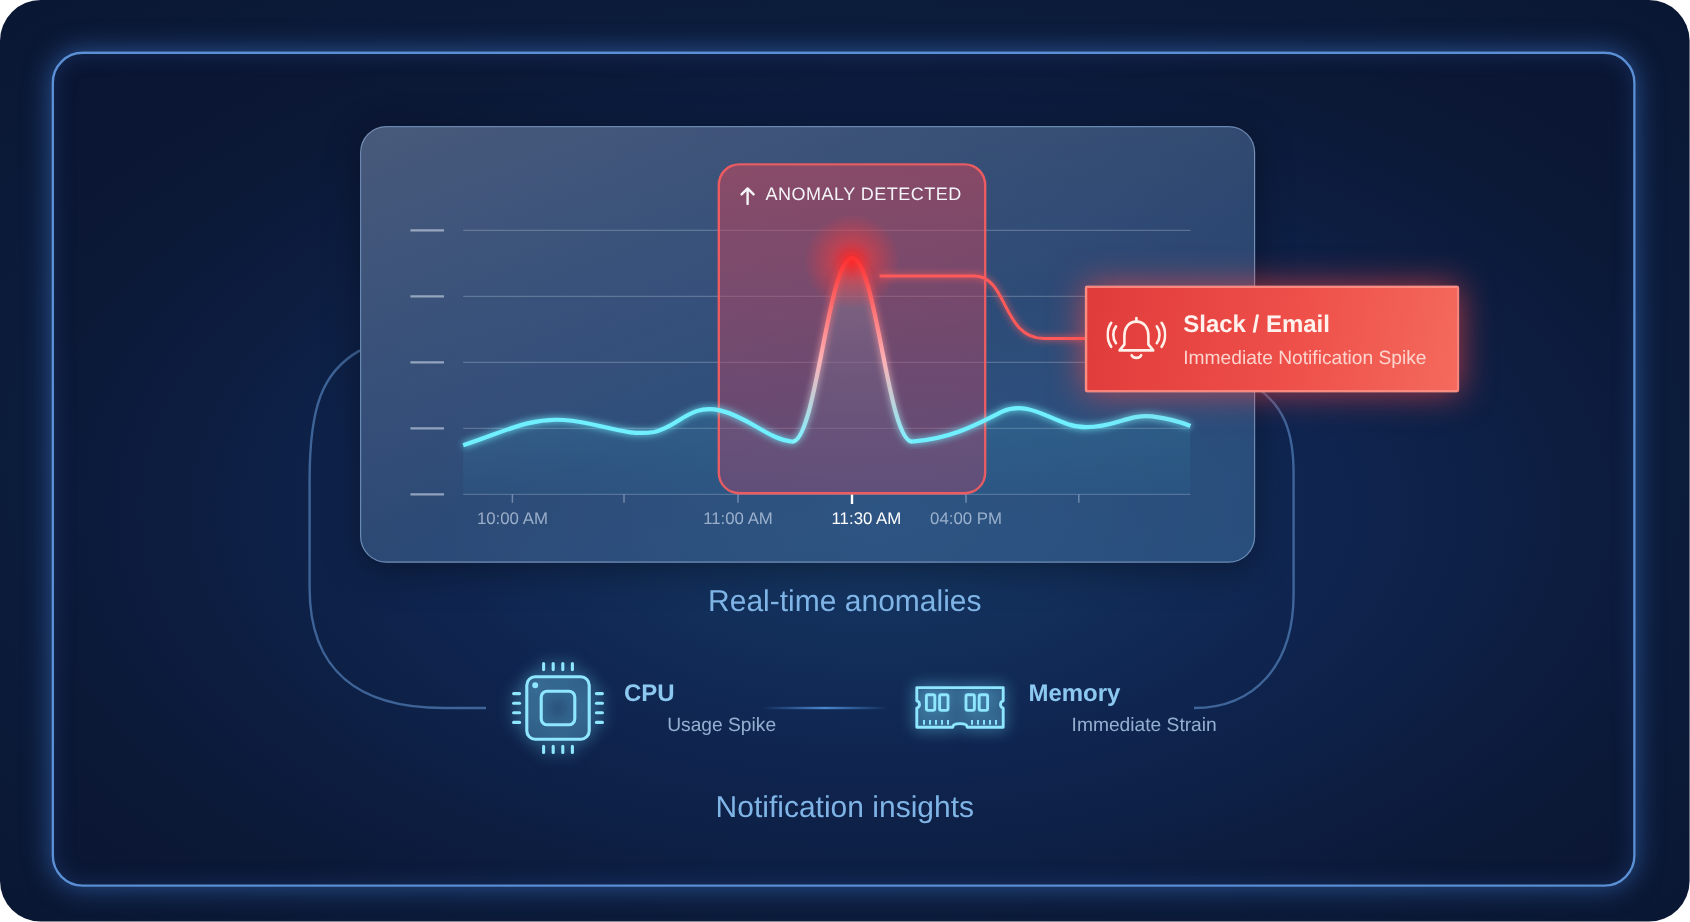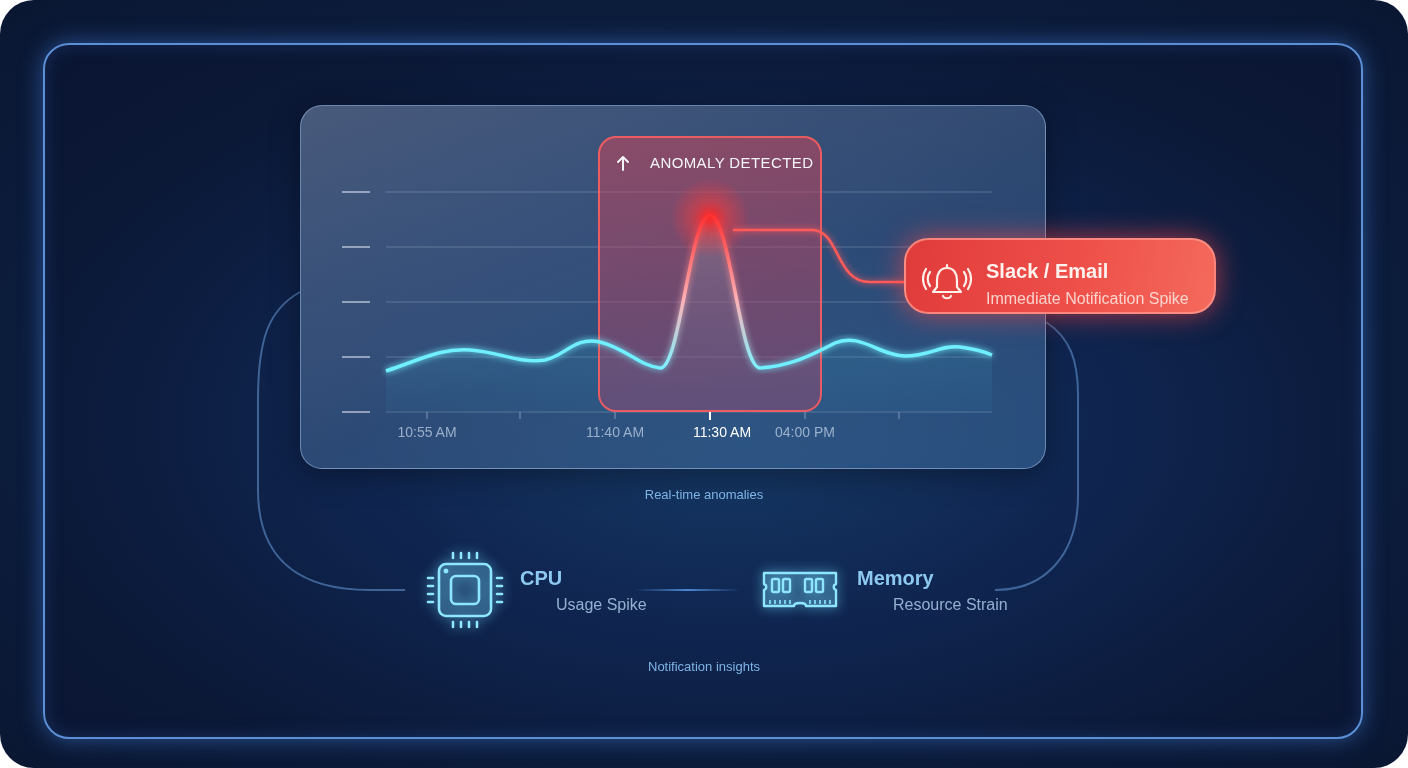--- a/index.html
+++ b/index.html
@@ -36,39 +36,39 @@
   }
   .tick-label.active { color:#ffffff;margin-left:12px; }
   .anomaly-box {
     position:absolute; left:598px; top:136px; width:224px; height:276px;
     border:2px solid rgba(255,95,95,0.85); border-radius:18px;
     background: linear-gradient(180deg, rgba(200,70,90,0.55) 0%, rgba(160,70,110,0.45) 100%);
     box-sizing:border-box;
   }
   .anomaly-label {
     position:absolute; left:616px; top:154px; font-size:15px; color:#f4f4f8;
-    letter-spacing:0.4px; display:flex; align-items:center; gap:20px;
+    letter-spacing:0.4px; display:flex; align-items:center; gap:8px;
   }
   .alert-card {
-    position:absolute; left:904px; top:238px; width:312px; height:76px;
-    border-radius:24px; border:2px solid rgba(255,150,140,0.8);
+    position:absolute; left:904px; top:238px; width:312px; height:89px;
+    border-radius:2px; border:2px solid rgba(255,150,140,0.8);
     background: linear-gradient(100deg, #e03b3b 0%, #ee4f49 55%, #f46a5c 100%);
     box-shadow: 0 0 28px rgba(255,70,70,0.65);
     box-sizing:border-box;
     padding-left:32px;
   }
   .alert-title {
     position:absolute; left:80px; top:20px; font-size:20px; font-weight:bold; color:#fff2ee;
   }
   .alert-sub {
     position:absolute; left:80px; top:50px; font-size:16px; color:rgba(255,225,220,0.9);
   }
   .alert-icon { position:absolute; left:16px; top:20px; }
   .caption {
-    position:absolute; font-size:13px; color:#7fb4e6; transform:translateX(-50%); white-space:nowrap;
+    position:absolute; font-size:25px; color:#7fb4e6; transform:translateX(-50%); white-space:nowrap;
   }
   .metric-title { position:absolute; font-size:20px; font-weight:bold; color:#8cc8f0; }
   .metric-sub { position:absolute; font-size:16px; color:rgba(170,200,230,0.85);margin-left:36px; }
   .connector {
     position:absolute; left:635px; top:589px; width:105px; height:2px;
     background: linear-gradient(90deg, rgba(60,110,180,0) 0%, #4a86cf 50%, rgba(60,110,180,0) 100%);
   }
   .icon-glow { filter: drop-shadow(0 0 6px rgba(110,220,255,0.85)); }
 </style>
 </head>
@@ -155,22 +155,22 @@
 
     <path d="M 386 371 C 420 360, 440 348, 470 350 C 500 352, 520 364, 545 360 C 565 356, 575 336, 600 342
              C 625 348, 640 366, 660 368" fill="none" stroke="#6ff0ff" stroke-width="3.5" filter="url(#glow)"></path>
 
     <path d="M 660 368 C 680 370, 690 215, 710 215 C 730 215, 740 368, 760 368" fill="none" stroke="url(#spikeStroke)" stroke-width="3.5" filter="url(#glow)"></path>
 
     <path d="M 760 368 C 790 366, 810 356, 835 343 C 860 332, 880 356, 905 356 C 930 356, 940 345, 960 347
              C 975 349, 985 352, 992 355" fill="none" stroke="#6ff0ff" stroke-width="3.5" filter="url(#glow)"></path>
   </svg>
 
-  <span class="tick-label" style="left:427px">10:55 AM</span>
-  <span class="tick-label" style="left:615px">11:40 AM</span>
+  <span class="tick-label" style="left:427px">10:00 AM</span>
+  <span class="tick-label" style="left:615px">11:00 AM</span>
   <span class="tick-label active" style="left:710px">11:30 AM</span>
   <span class="tick-label" style="left:805px">04:00 PM</span>
 
   <div class="alert-card">
     <svg class="alert-icon" width="50" height="46" viewBox="0 0 50 46">
       <g fill="none" stroke="#fff0ea" stroke-width="2.2" stroke-linecap="round" stroke-linejoin="round">
         <path d="M25 8 C18 8, 15 14, 15 20 L15 27 L11 32 L39 32 L35 27 L35 20 C35 14, 32 8, 25 8 Z"></path>
         <path d="M25 5 L25 8"></path>
         <path d="M21 36 C22 39, 28 39, 29 36"></path>
         <path d="M8 12 C5 16, 5 22, 8 26"></path>
@@ -228,16 +228,16 @@
           <line x1="30" y1="30" x2="30" y2="34"></line>
         <line x1="50" y1="30" x2="50" y2="34"></line>
           <line x1="55" y1="30" x2="55" y2="34"></line>
           <line x1="60" y1="30" x2="60" y2="34"></line>
           <line x1="65" y1="30" x2="65" y2="34"></line>
           <line x1="70" y1="30" x2="70" y2="34"></line>
       </g>
     </g>
   </svg>
   <span class="metric-title" style="left:857px; top:567px;text-align:center;">Memory</span>
-  <span class="metric-sub" style="left:857px; top:596px;">Resource Strain</span>
+  <span class="metric-sub" style="left:857px; top:596px;">Immediate Strain</span>
 
   <span class="caption" style="left:704px; top:659px;">Notification insights</span>
 </div>
 
 </body></html>

